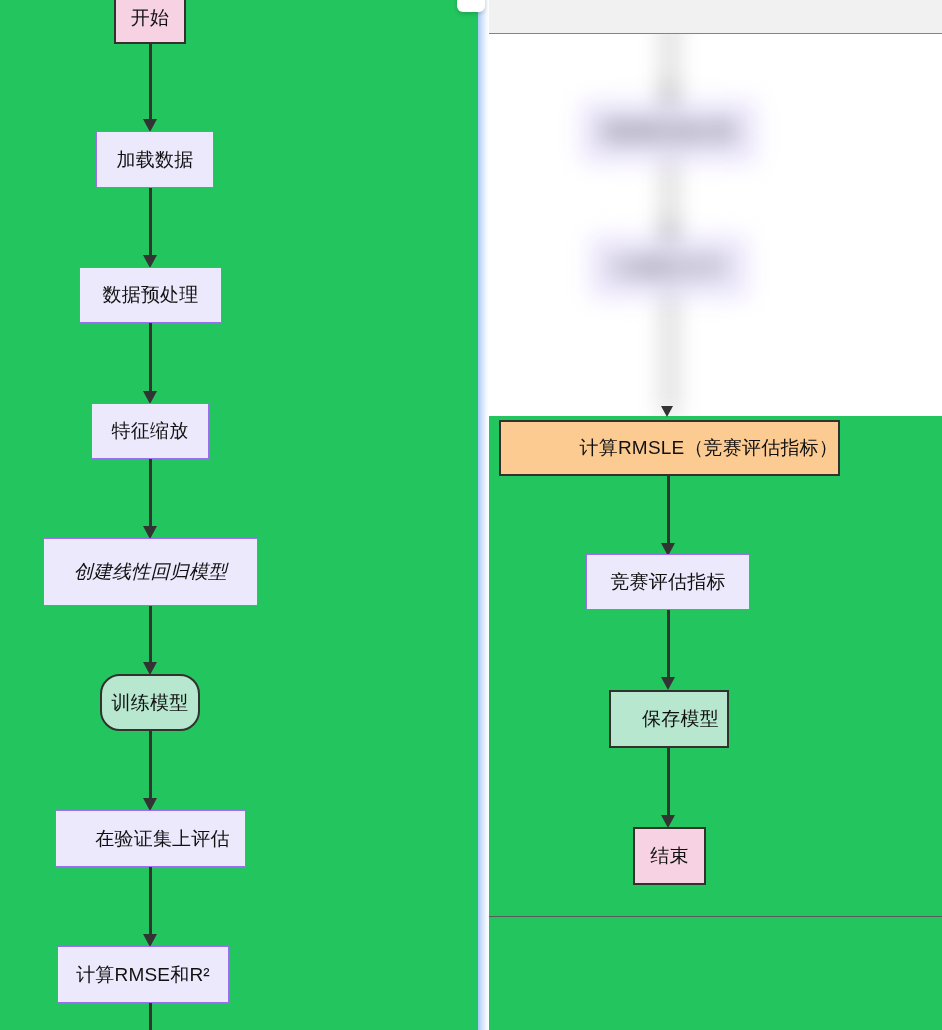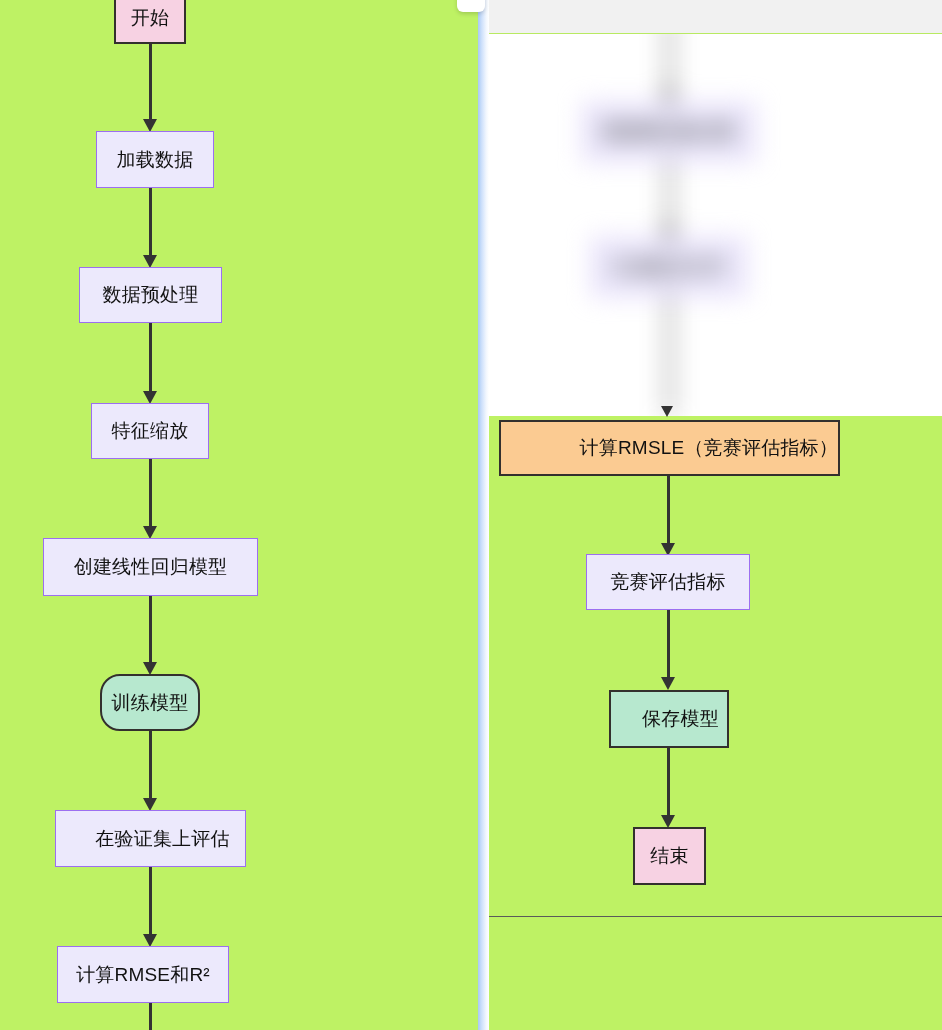--- a/index.html
+++ b/index.html
@@ -9,21 +9,21 @@
     background: #ffffff;
   }
   body {
     font-family: "Liberation Sans", "DejaVu Sans", sans-serif;
   }
   #screen {
     position: relative;
     width: 942px;
     height: 1030px;
     overflow: hidden;
-    background: #bef264;
+    background: #22c55e;
   }
 
   
   .panel-edge-glow {
     position: absolute;
     left: 478px;
     top: 0;
     width: 11px;
     height: 1030px;
     background: linear-gradient(to right, #a8c9f5 0%, #cfe1fb 35%, #f2f7fe 75%, #ffffff 100%);
@@ -176,21 +176,21 @@
 
   <div class="node process" style="left:91px; top:403px; width:118px; height:56px;">
     <span>特征缩放</span>
   </div>
 
   <div class="link" style="left:149px; top:459px; height:80px;">
     <div class="stem" style="height:68px;"></div>
     <div class="head" style="top:67px;"></div>
   </div>
 
-  <div class="node process" style="left:43px; top:538px; width:215px; height:58px;">
+  <div class="node process" style="left:43px; top:538px; width:215px; height:68px;font-style:italic;">
     <span>创建线性回归模型</span>
   </div>
 
   <div class="link" style="left:149px; top:595px; height:80px;">
     <div class="stem" style="height:68px;"></div>
     <div class="head" style="top:67px;"></div>
   </div>
 
   <div class="node success" style="left:100px; top:674px; width:100px; height:57px;border-radius:20px;">
     <span>训练模型</span>

